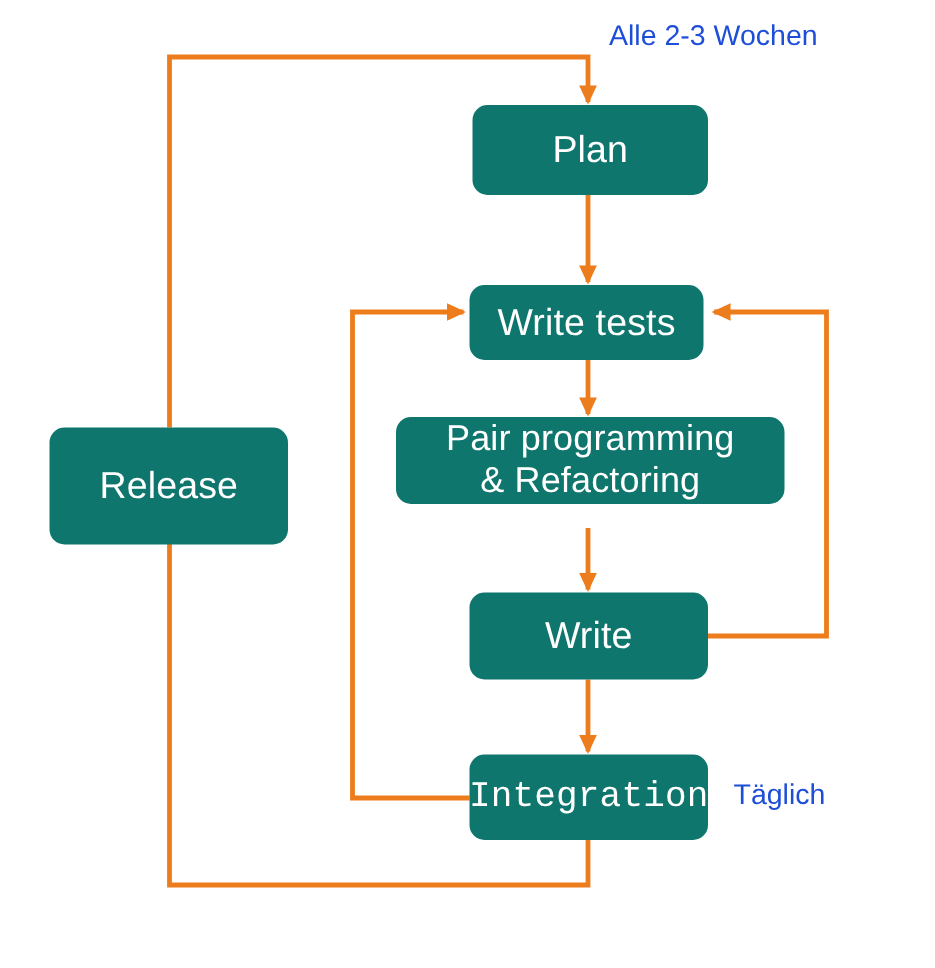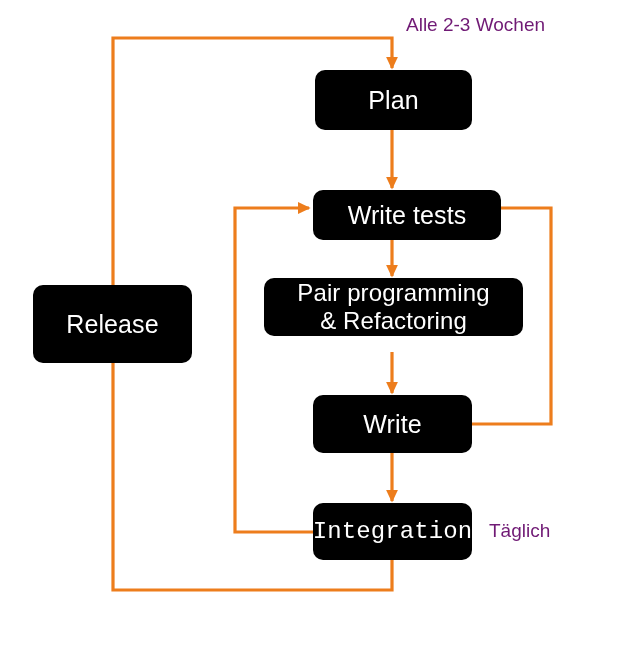--- a/index.html
+++ b/index.html
@@ -19,44 +19,44 @@
   }
   #connector-layer {
     position: absolute;
     left: 0;
     top: 0;
     width: 623px;
     height: 645px;
   }
   .node-box {
     position: absolute;
-    background: #000000;
+    background: #0f766e;
     border-radius: 10px;
     color: #ffffff;
     display: flex;
     align-items: center;
     justify-content: center;
     text-align: center;
     font-family: "Liberation Sans", sans-serif;
     font-size: 25px;
     font-weight: 400;
     line-height: 1.16;
     letter-spacing: 0.1px;
     box-sizing: border-box;
     z-index: 2;
   }
   .node-plan       { left: 315px; top: 70px;  width: 157px; height: 60px; }
-  .node-write      { left: 313px; top: 190px; width: 188px; height: 50px; }
+  .node-write      { left: 313px; top: 190px; width: 156px; height: 50px; }
   .node-pair       { left: 264px; top: 278px; width: 259px; height: 58px; font-size: 24px; }
   .node-test       { left: 313px; top: 395px; width: 159px; height: 58px; }
   .node-integration{ left: 313px; top: 503px; width: 159px; height: 57px; font-size: 24px; font-family: Liberation Mono, monospace; }
   .node-release    { left: 33px;  top: 285px; width: 159px; height: 78px; }
   .caption {
     position: absolute;
-    color: #701a75;
+    color: #1d4ed8;
     font-family: "Liberation Sans", sans-serif;
     font-size: 19px;
     white-space: nowrap;
     z-index: 2;
   }
   .caption-cadence { left: 406px; top: 14px; }
   .caption-daily   { left: 489px; top: 520px; }
   .caption-source  { left: 418px; top: 611px; }
 </style>
 </head>

